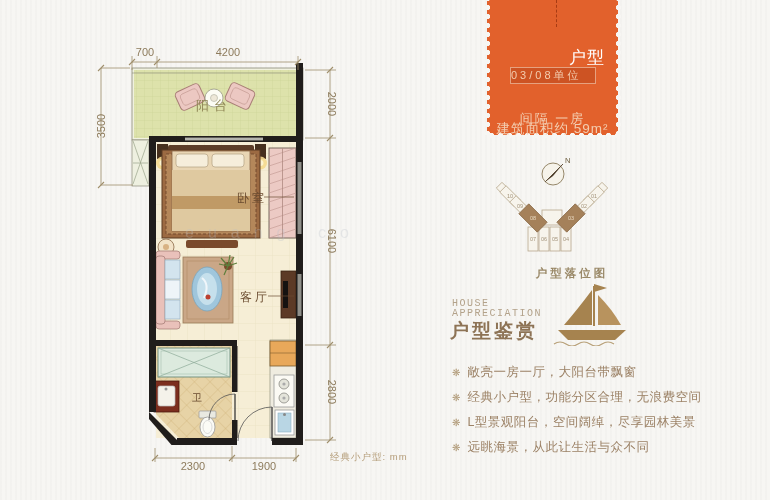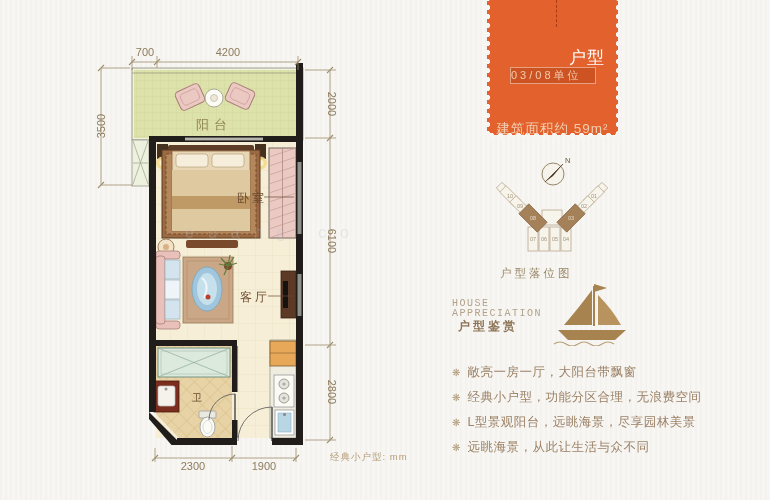--- a/index.html
+++ b/index.html
@@ -26,25 +26,25 @@
   .stamp-code{position:absolute;left:24px;top:12px;font-family:"DejaVu Serif",serif;font-style:italic;
               font-size:42px;line-height:1;color:#f7dcc4;}
   .stamp-code-suffix{position:absolute;left:82px;top:42px;font-size:17px;color:#ffffff;letter-spacing:1px;margin-top:10px;}
   .stamp-unit{position:absolute;left:23px;top:73px;width:84px;height:15px;line-height:15px;text-align:left;
               font-size:11px;letter-spacing:3px;color:#f3cdb0;border:1px solid rgba(255,240,220,.5);
               background:rgba(130,35,5,.22);}
   .stamp-area{position:absolute;left:0;top:95px;width:100%;text-align:center;font-size:13.5px;color:#f3cdb0;letter-spacing:1px;margin-top:31px;}
   .stamp-layout{position:absolute;left:0;top:116px;width:100%;text-align:center;font-size:13px;color:#f3cdb0;letter-spacing:2px;}
   
   .locator{position:absolute;left:480px;top:150px;width:184px;height:134px;}
-  .locator-title{position:absolute;left:0;top:116px;width:144px;color:#9a8968;
-                 font-size:11.5px;letter-spacing:3px;}
+  .locator-title{position:absolute;left:0;top:116px;width:144px;text-align:center;color:#9a8968;
+                 font-size:11.5px;letter-spacing:3px;font-weight:bold;}
   
   .app-en{position:absolute;left:452px;color:#b3a28a;font-size:10px;letter-spacing:1.5px;font-family:Liberation Mono, monospace;}
-  .app-cn{position:absolute;left:450px;top:318px;color:#8d7355;font-size:12px;font-weight:bold;letter-spacing:3px;margin-left:8px;}
+  .app-cn{position:absolute;left:450px;top:318px;color:#8d7355;font-size:19px;font-weight:bold;letter-spacing:3px;}
   .bullets{position:absolute;left:452px;top:365px;width:300px;}
   .bullet{display:flex;align-items:flex-start;margin-bottom:10px;}
   .bullet-icon{color:#b09a78;font-size:10px;margin-right:7px;line-height:15px;}
   .bullet-text{color:#9c8266;font-size:12.5px;line-height:14px;letter-spacing:.5px;}
 </style>
 </head>
 <body>
 
 <div class="page">
 
@@ -193,21 +193,21 @@
       <path d="M155 458H296 M155 448V462 M232 446V462 M296 448V462"></path>
       <g stroke-width="1.1">
         <path d="M129 65L135 59 M154 65L160 59 M295 65L301 59"></path>
         <path d="M98 71L104 65 M98 188L104 182"></path>
         <path d="M327 73L333 67 M327 141L333 135 M327 348L333 342 M327 443L333 437"></path>
         <path d="M152 461L158 455 M229 461L235 455 M293 461L299 455"></path>
       </g>
     </g>
   </svg>
 
-  <div class="room-label balcony-label" style="left:196px;top:116px">阳台</div>
+  <div class="room-label balcony-label" style="left:196px;top:97px">阳台</div>
   <div class="room-label" style="left:237px;top:190px">卧室</div>
   <div class="room-label" style="left:240px;top:289px">客厅</div>
   <div class="room-label" style="left:192px;top:391px;font-size:10px;letter-spacing:0">卫</div>
 
   <div class="dim" style="left:130px;top:46px;width:30px">700</div>
   <div class="dim" style="left:203px;top:46px;width:50px">4200</div>
   <div class="dim vdim" style="left:84px;top:120px;width:34px;transform:rotate(-90deg)">3500</div>
   <div class="dim vdim" style="left:315px;top:98px;width:34px;transform:rotate(90deg)">2000</div>
   <div class="dim vdim" style="left:315px;top:235px;width:34px;transform:rotate(90deg)">6100</div>
   <div class="dim vdim" style="left:315px;top:386px;width:34px;transform:rotate(90deg)">2800</div>
@@ -218,20 +218,21 @@
   <div class="watermark">euang co</div>
 
   <div class="stamp">
     <div class="perf perf-left"></div>
     <div class="perf perf-right"></div>
     <div class="perf perf-bottom"></div>
     <div class="stamp-dash"></div>
     <div class="stamp-code-suffix">户型</div>
     <div class="stamp-unit">03/08单位</div>
     <div class="stamp-area">建筑面积约 59m²</div>
+    <div class="stamp-layout">间隔 一房</div>
   </div>
 
   <div class="locator">
     <svg width="184" height="115" viewBox="0 0 184 115">
 
       <g>
         <circle cx="73" cy="24" r="11" fill="#f6f3ea" stroke="#8a7a5a" stroke-width="0.9"></circle>
         <line x1="65" y1="32" x2="83" y2="14" stroke="#6a5a42" stroke-width="1"></line>
         <polygon points="65,32 83,14 73,26" fill="#4a3a28"></polygon>
         <text x="85" y="13" font-size="7.5" fill="#6a5a3a" font-family="Liberation Sans,sans-serif">N</text>
@@ -302,21 +303,21 @@
     <div class="bullet">
       <span class="bullet-icon">❋</span>
       <span class="bullet-text">敞亮一房一厅，大阳台带飘窗</span>
     </div>
     <div class="bullet">
       <span class="bullet-icon">❋</span>
       <span class="bullet-text">经典小户型，功能分区合理，无浪费空间</span>
     </div>
     <div class="bullet">
       <span class="bullet-icon">❋</span>
-      <span class="bullet-text">L型景观阳台，远眺海景，尽享园林美景</span>
+      <span class="bullet-text">L型景观阳台，空间阔绰，尽享园林美景</span>
     </div>
     <div class="bullet">
       <span class="bullet-icon">❋</span>
       <span class="bullet-text">远眺海景，从此让生活与众不同</span>
     </div>
   </div>
 
 </div>
 
 </body></html>

